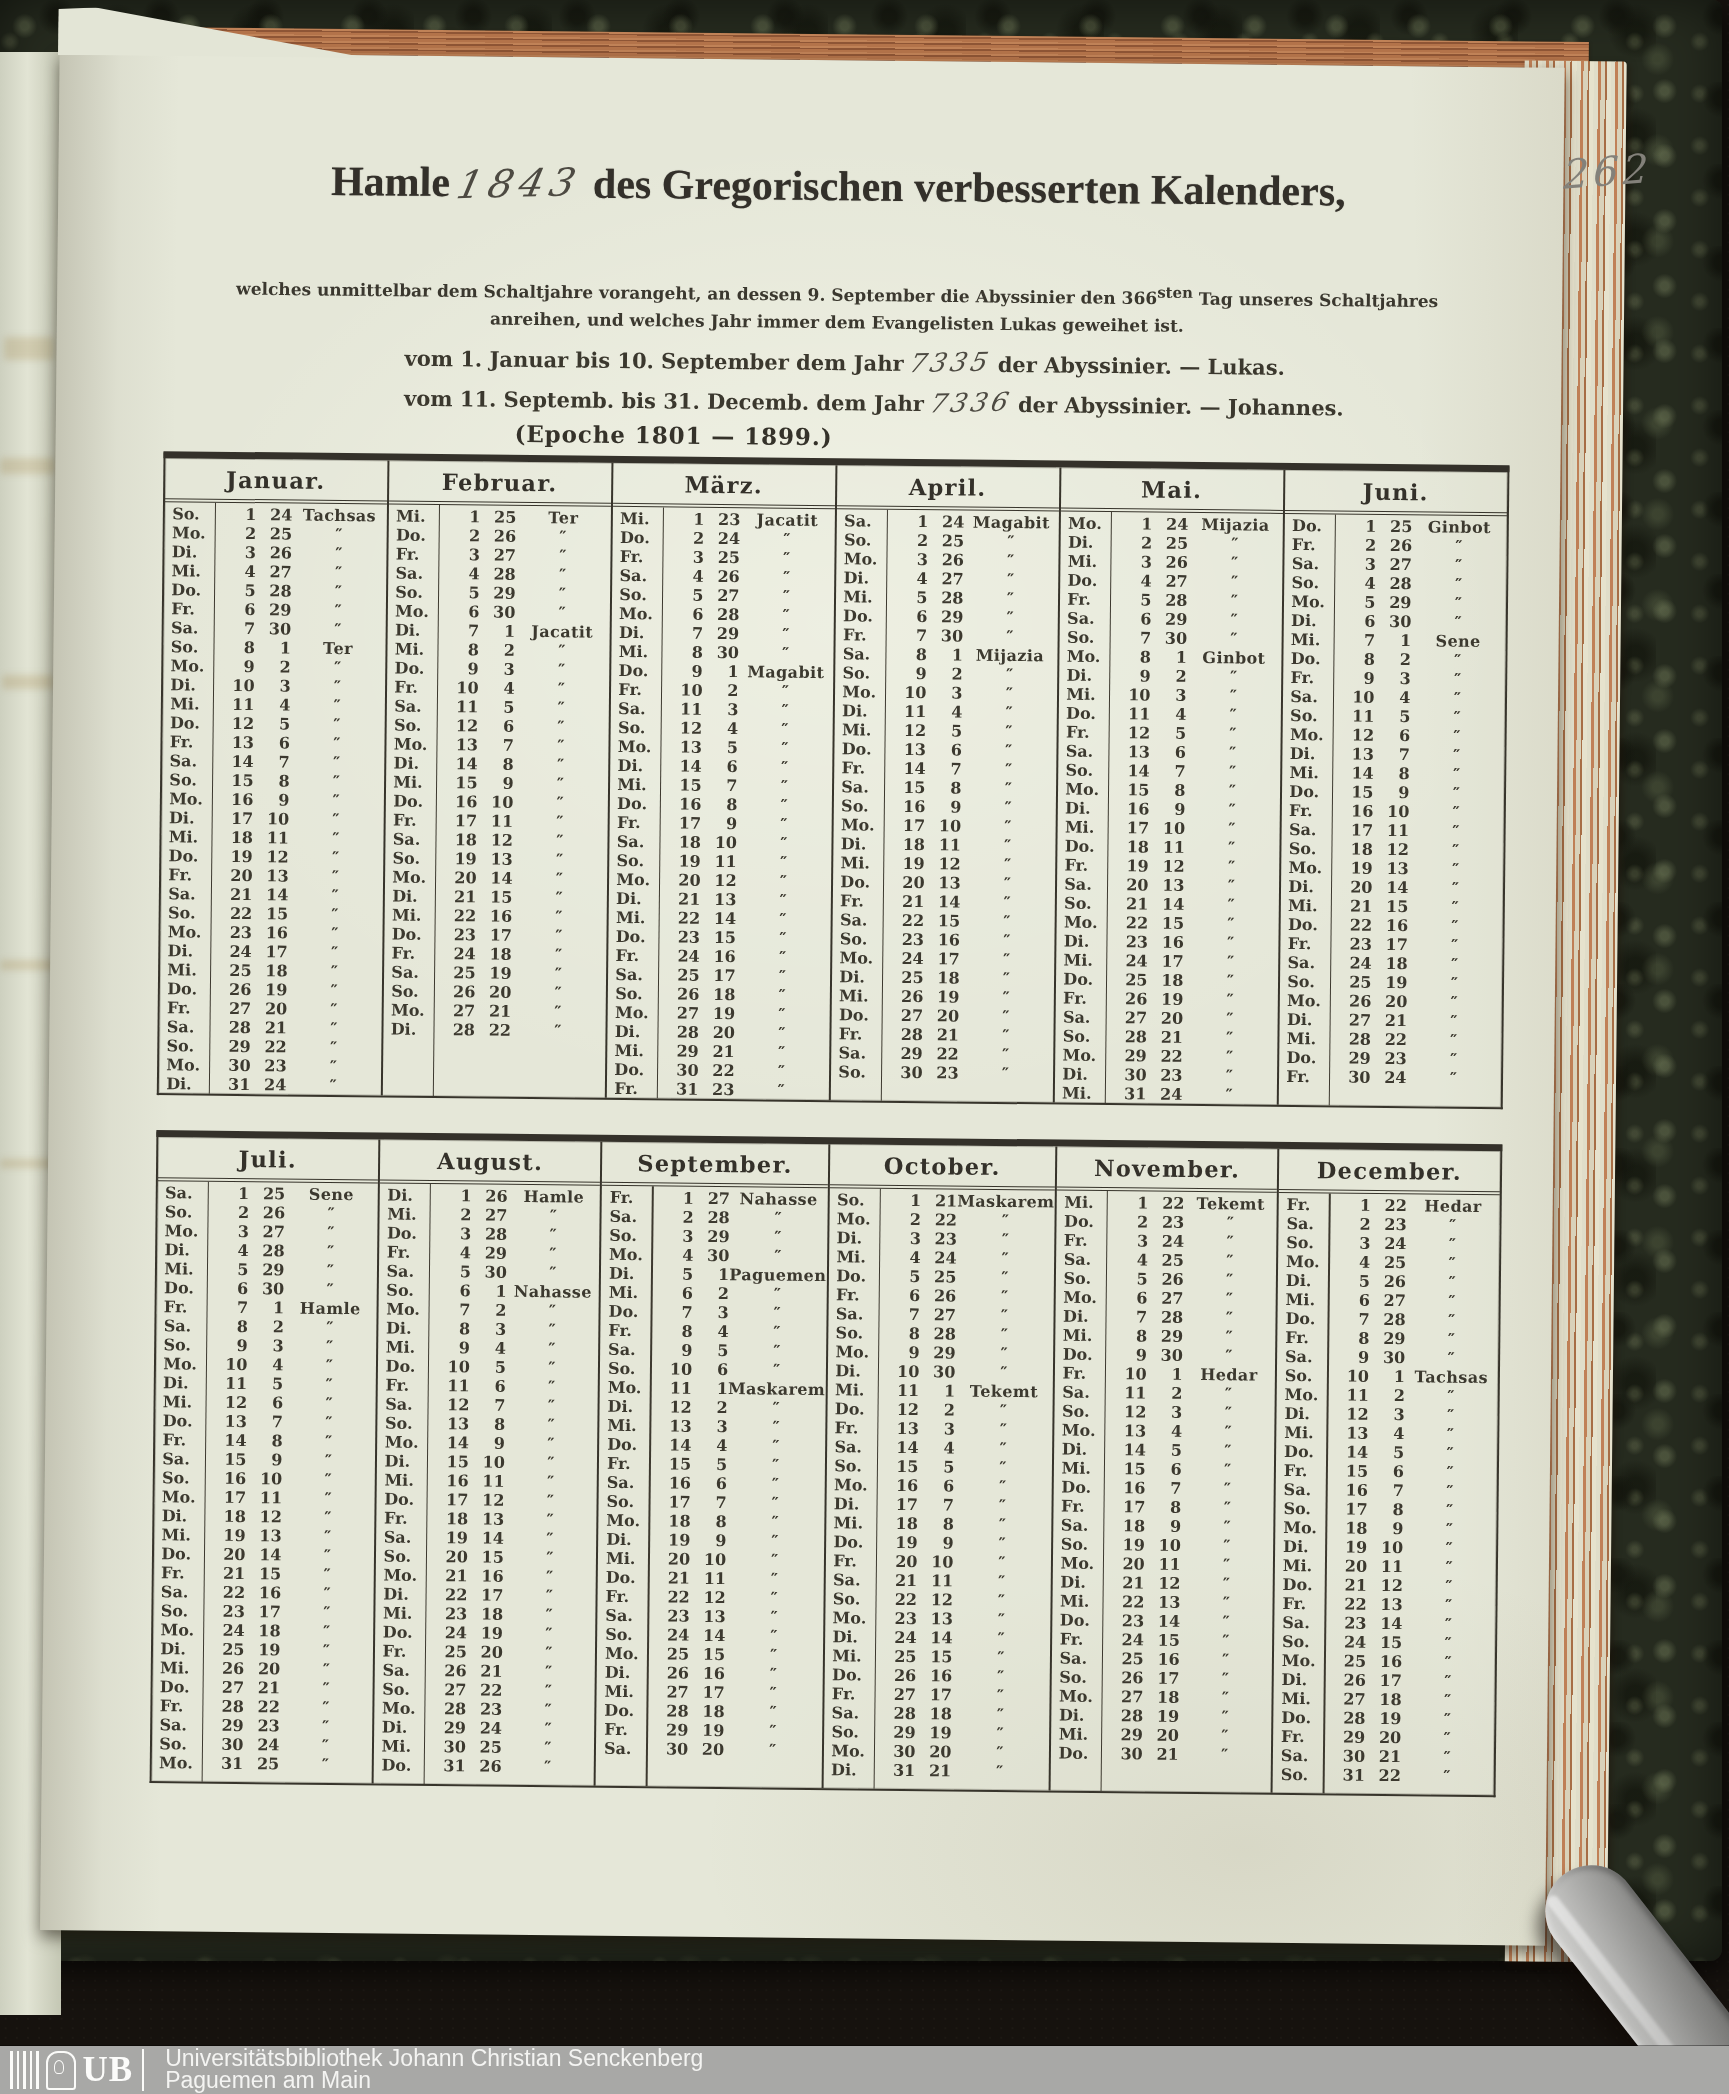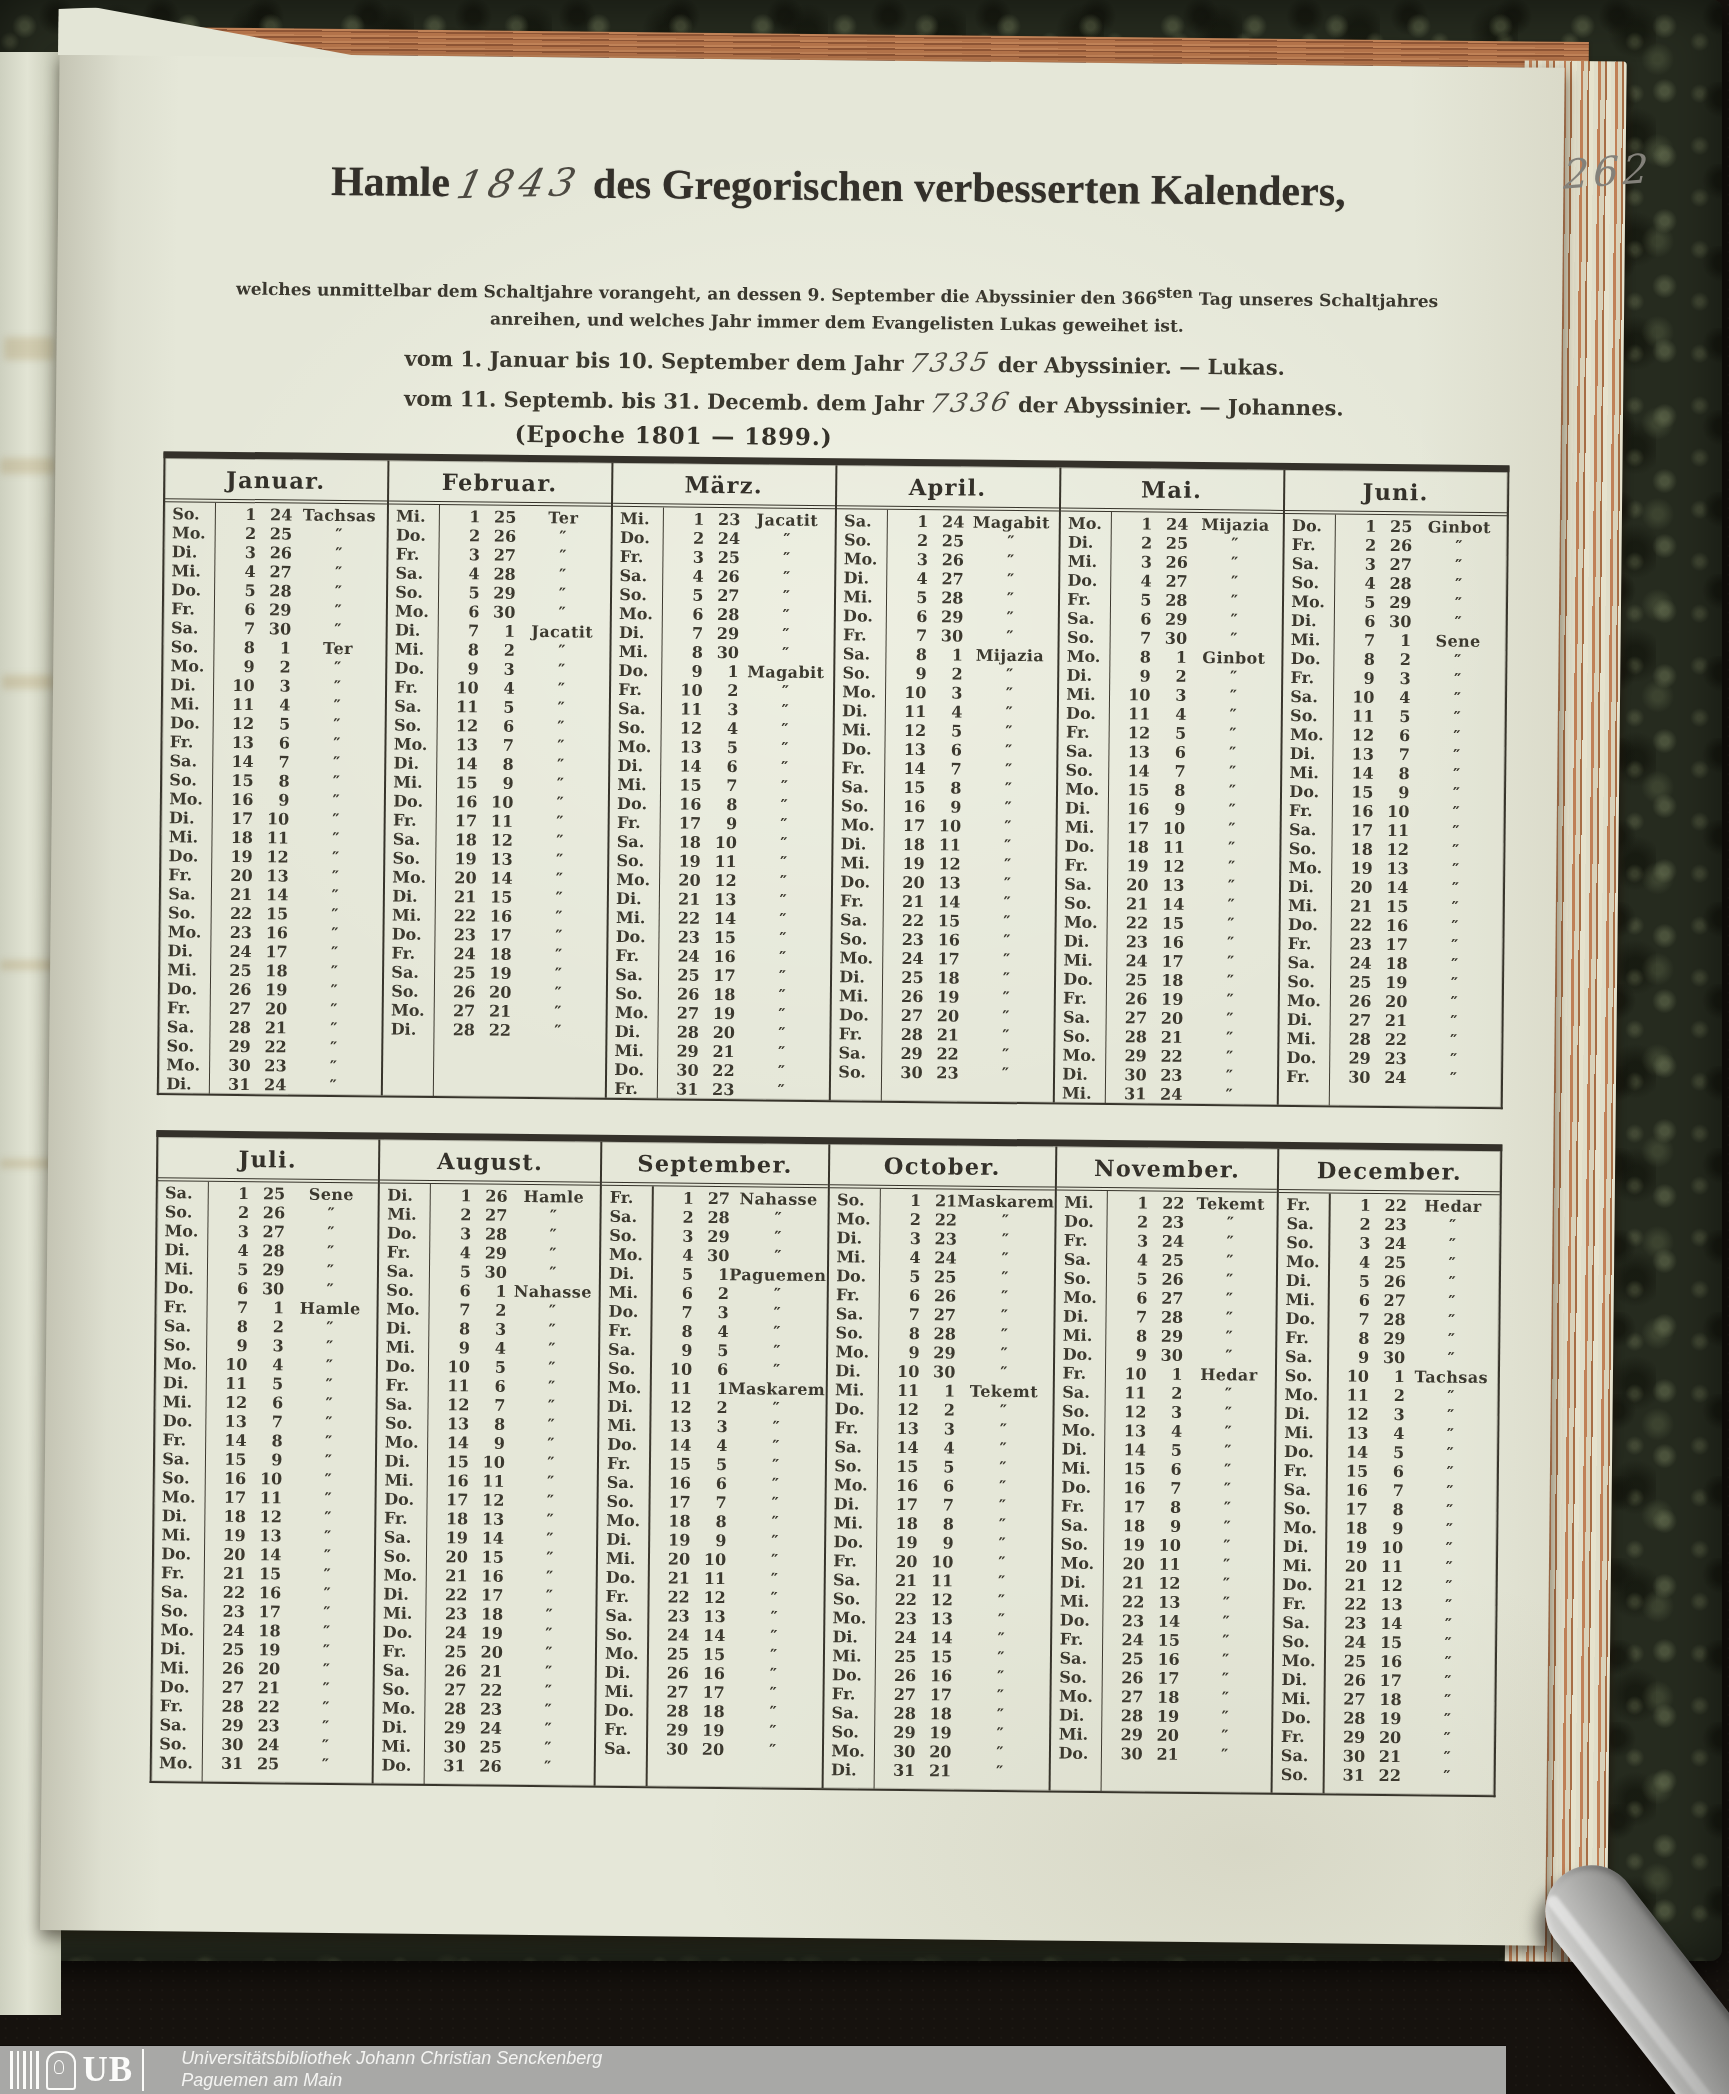--- a/index.html
+++ b/index.html
@@ -94,34 +94,34 @@
   
   .spatula{position:absolute;left:1517px;top:1875px;width:92px;height:398px;
     transform:rotate(-38deg);transform-origin:top center;border-radius:46px 46px 0 0;
     background:linear-gradient(100deg,#d6d6d4,#ababa9 35%,#8b8b89 60%,#6d6d6b 85%,#5d5d5b);
     box-shadow:-15.6px 7px 15.6px rgba(15,10,6,.55), inset 2.6px 0 5.2px rgba(255,255,255,.45), inset -3.5px 0 7px rgba(0,0,0,.35);}
   .spatula::after{content:"";position:absolute;left:15.6px;top:8.6px;width:12px;height:94%;
     background:linear-gradient(180deg,rgba(255,255,255,.5),rgba(255,255,255,.08));
     border-radius:8.6px;filter:blur(1.7px);}
 
   
-  .footer-bar{position:absolute;left:0;bottom:0;width:1506px;height:48px;background:#a8a8a6;
+  .footer-bar{position:absolute;left:0;bottom:0;width:1729px;height:48px;background:#a8a8a6;
     display:flex;align-items:center;box-shadow:0 -0.9px 0 rgba(0,0,0,.4);}
   .ub-logo{position:relative;display:flex;align-items:center;height:42px;margin-left:10.4px;}
   .ub-pipes{display:flex;gap:4.3px;margin-right:7px;}
   .ub-pipes span{display:block;width:2.2px;height:38px;background:#fbfbf9;}
   .ub-face{width:26px;height:35px;border:2.2px solid #fbfbf9;border-radius:12px 12px 3.5px 3.5px;
     margin-right:7px;position:relative;}
   .ub-face::after{content:"";position:absolute;left:6px;top:7.8px;width:8.6px;height:12px;
     border:1.7px solid #fbfbf9;border-radius:50% 50% 40% 40%;}
   .ub-text{font-family:"Liberation Serif",serif;font-weight:700;font-size:35px;color:#fcfcfa;
     letter-spacing:0.9px;margin-right:8.6px;}
   .ub-bar{width:2.6px;height:42px;background:#fbfbf9;}
-  .footer-text{margin-left:37px;font-family:"Liberation Sans",sans-serif;font-size:18px;
-    line-height:21.6px;color:#f4f4f2;font-style:italic;}
+  .footer-text{margin-left:21px;font-family:"Liberation Sans",sans-serif;font-size:23px;
+    line-height:21.6px;color:#f4f4f2;}
 </style>
 </head>
 <body>
 
 <div id="stage">
 
   <div class="cover"></div>
 
   <div class="left-page">
     <div class="ghost" style="left:3.5px;top:285px;width:50px;height:22.5px;"></div>

